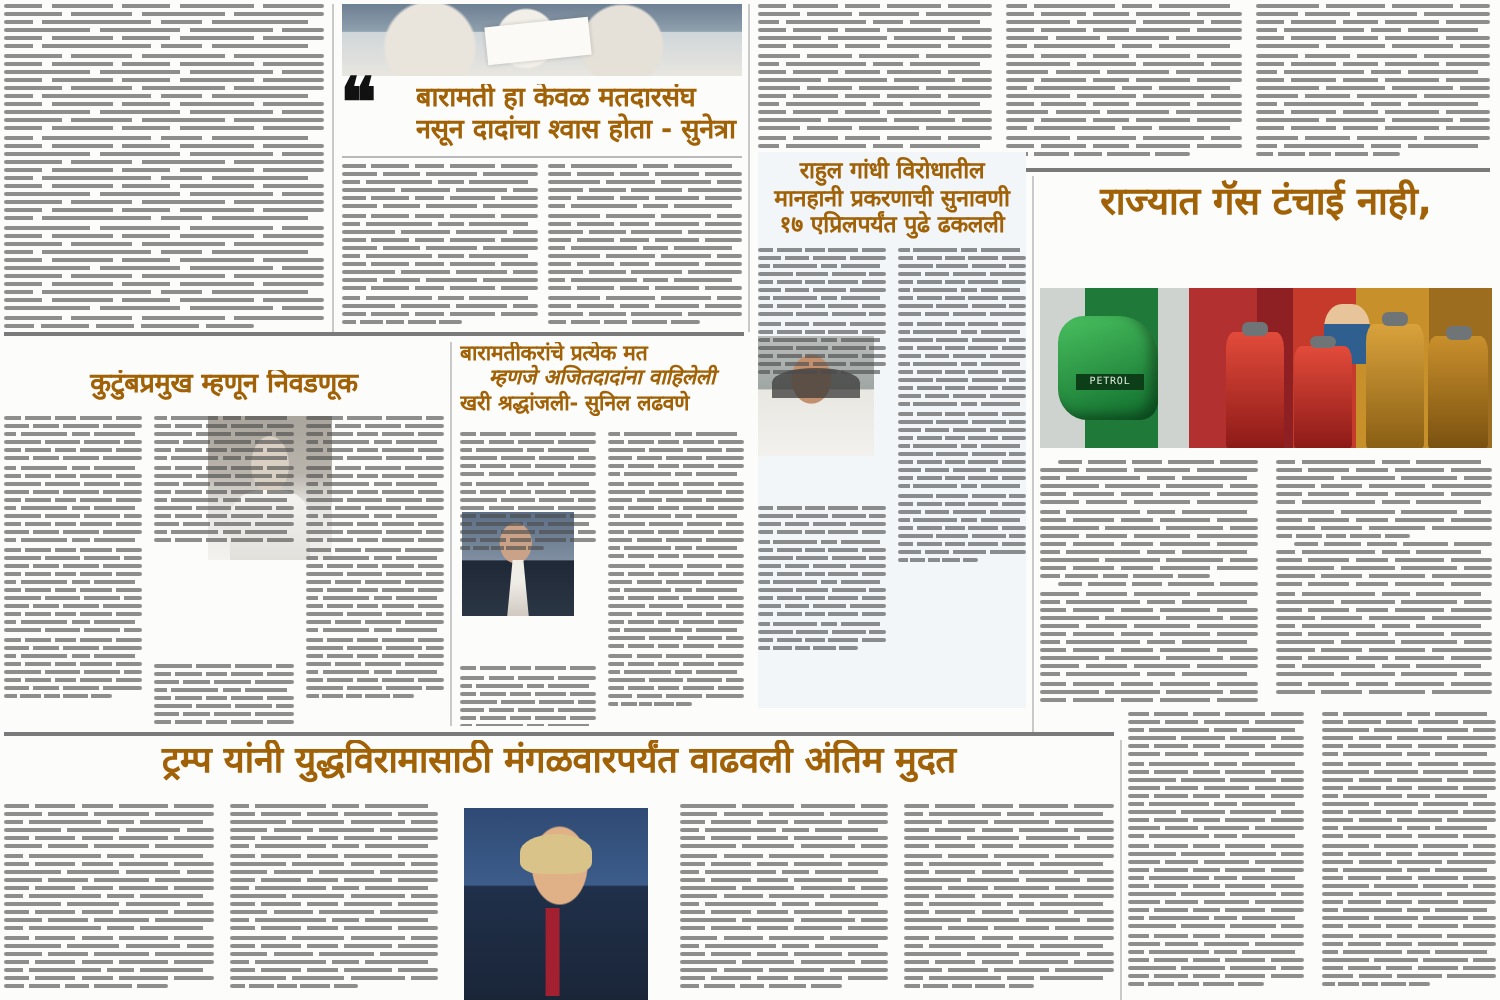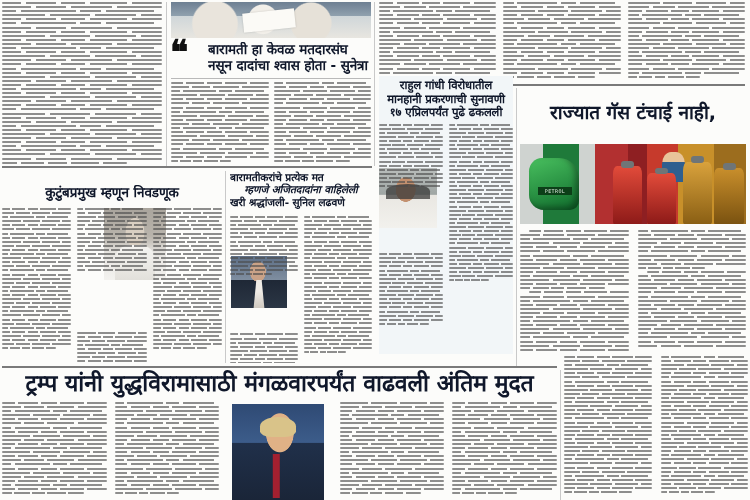--- a/index.html
+++ b/index.html
@@ -9,21 +9,21 @@
     font-family:"DejaVu Sans","Liberation Sans",sans-serif;
     color:#111;
   }
   .page{position:relative;width:750px;height:500px;background:#fcfcfa;}
 
   
   .blk{position:absolute;box-sizing:border-box;overflow:hidden;}
   .tint{background:#f2f6f8;}
 
   .hl{
-    font-weight:bold;color:#0f172a;text-align:center;
+    font-weight:bold;color:#a16207;text-align:center;
     line-height:1.18;letter-spacing:-0.1px;
   }
   .hl.lg{font-size:19px;}
   .hl.md{font-size:13.5px;}
   .hl.sm{font-size:11.5px;}
   .hl.xs{font-size:10.5px;}
 
   
   .cols{display:flex;gap:5px;height:100%;}
   .col{flex:1;min-width:0;}
@@ -408,21 +408,21 @@
           <div class="ln"></div>
             <div class="ln a"></div>
             <div class="ln short"></div>
         </div>
       </div>
     </div>
   </div>
   <div class="vr" style="left:516px;top:88px;height:278px;"></div>
 
   <div class="blk" style="left:520px;top:88px;width:226px;height:278px;">
-    <div class="hl lg" style="margin-top:13px;">राज्यात गॅस टंचाई नाही,</div>
+    <div class="hl lg" style="margin-top:2px;">राज्यात गॅस टंचाई नाही,</div>
 
     <div class="ph ph-fuel" style="left:0;top:56px;width:226px;height:80px;position:absolute;">
       <div class="nozzle"></div>
       <div class="label">PETROL</div>
       <div class="worker"></div>
       <div class="cyl c1"></div>
       <div class="cyl c2"></div>
       <div class="cyl c3"></div>
       <div class="cyl c4"></div>
     </div>
@@ -684,21 +684,21 @@
           <div class="ln"></div>
         <div class="ln a"></div>
           <div class="ln short"></div>
       </div>
     </div>
   </div>
 
   <div class="hr2" style="left:2px;top:366px;width:555px;"></div>
 
   <div class="blk" style="left:2px;top:370px;width:555px;height:28px;">
-    <div class="hl" style="font-size:23px;">ट्रम्प यांनी युद्धविरामासाठी मंगळवारपर्यंत वाढवली अंतिम मुदत</div>
+    <div class="hl" style="font-size:18px;">ट्रम्प यांनी युद्धविरामासाठी मंगळवारपर्यंत वाढवली अंतिम मुदत</div>
   </div>
 
   <div class="ph ph-trump" style="left:232px;top:404px;width:92px;height:96px;">
     <div class="tie"></div>
   </div>
 
   <div class="blk" style="left:2px;top:402px;width:555px;height:98px;">
     <div class="cols" style="gap:8px;">
       <div class="col txt">
         <div class="ln"></div>

